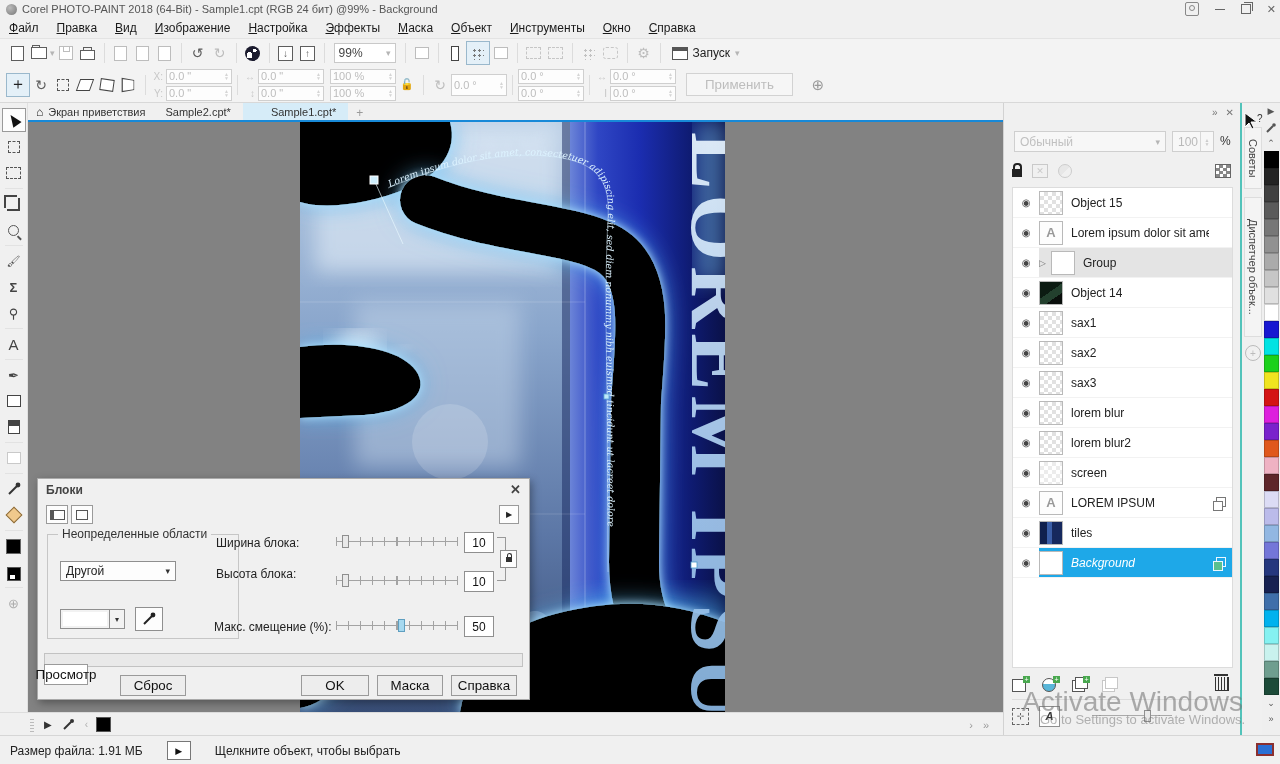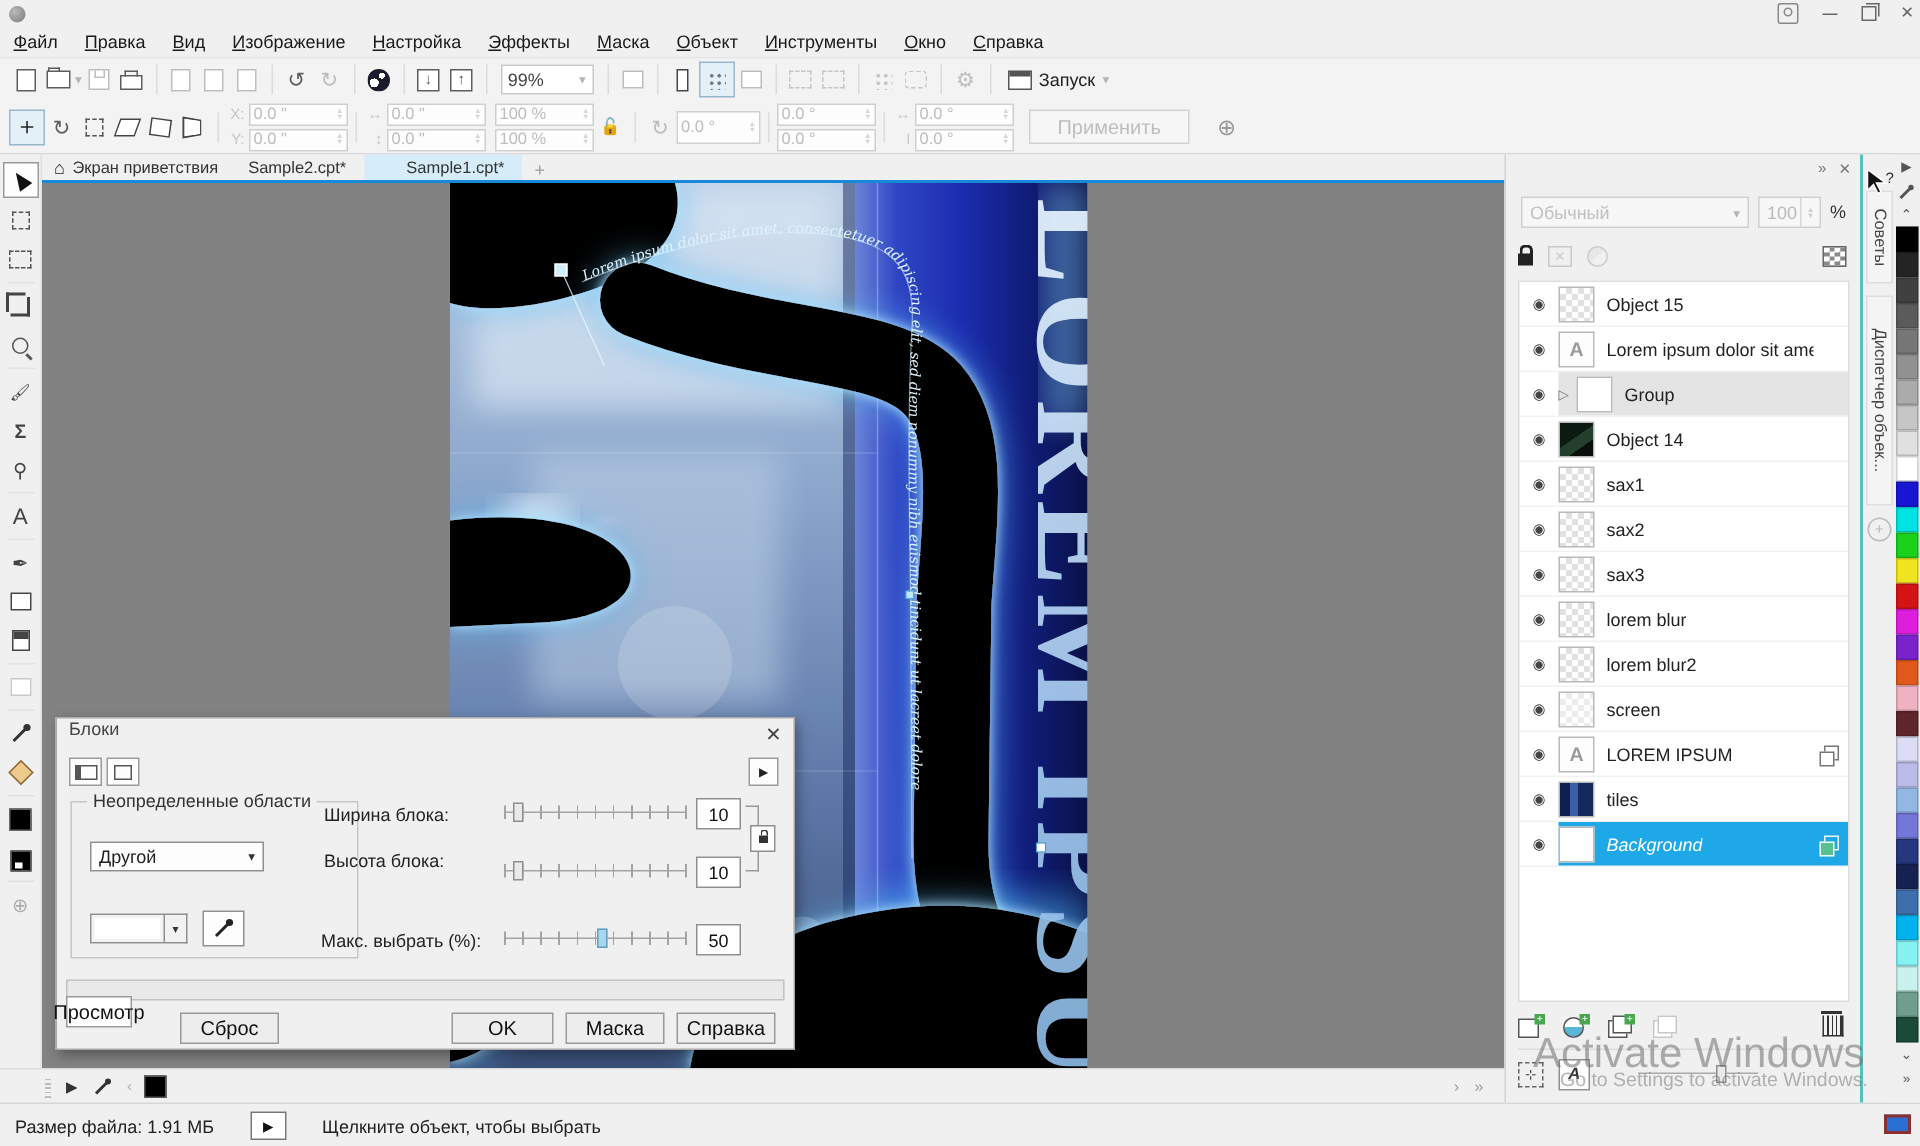--- a/index.html
+++ b/index.html
@@ -86,21 +86,21 @@
   .fb-ico{margin-left:10px;color:#333;font-size:10px;display:flex;align-items:center;}
   .fb-swatch{width:13px;height:13px;background:#000;border:1px solid #555;margin-left:8px;}
   .fb-right{position:absolute;right:14px;display:flex;gap:10px;color:#9a9a9a;font-size:11px;}
   .statusbar{position:absolute;left:0;top:735px;width:1280px;height:29px;background:#f0f0f0;border-top:1px solid #d6d6d6;display:flex;align-items:center;}
   .sb-text{margin-left:10px;color:#222;}
   .sb-btn{margin-left:24px;width:22px;height:17px;border:1px solid #777;background:#fff;display:flex;align-items:center;justify-content:center;font-size:9px;color:#111;}
   .sb-hint{margin-left:24px;color:#222;}
   .monitor{position:absolute;right:6px;top:7px;width:18px;height:13px;border:2px solid #8b2f2f;background:#2a6fd4;box-sizing:border-box;}
   
   .dialog{position:absolute;left:37px;top:478px;width:493px;height:222px;background:#f0f0f0;border:1px solid #a9a9a9;box-shadow:2px 3px 8px rgba(0,0,0,.35);z-index:40;box-sizing:border-box;}
-  .dlg-title{height:22px;display:flex;padding:0 8px;color:#444;}
+  .dlg-title{height:22px;display:flex;align-items:center;padding:0 8px;color:#444;font-weight:bold;}
   .dlg-close{position:absolute;right:8px;top:3px;font-size:13px;color:#444;}
   .dlg-tools{position:absolute;left:8px;top:26px;display:flex;gap:3px;}
   .dlg-tbtn{width:20px;height:17px;border:1px solid #9a9a9a;background:#fdfdfd;display:flex;align-items:center;justify-content:center;}
   .dlg-tbtn .p2{width:10px;height:8px;border:1px solid #555;border-left-width:4px;}
   .dlg-tbtn .p1{width:10px;height:8px;border:1px solid #555;}
   .dlg-flyout{position:absolute;right:10px;top:26px;width:18px;height:17px;border:1px solid #9a9a9a;background:#fdfdfd;display:flex;align-items:center;justify-content:center;font-size:8px;color:#222;}
   .groupbox{position:absolute;left:9px;top:55px;width:190px;height:103px;border:1px solid #c6c6c6;}
   .gb-legend{position:absolute;left:10px;top:-8px;background:#f0f0f0;padding:0 4px;color:#333;}
   .dd{position:absolute;display:flex;align-items:center;justify-content:space-between;border:1px solid #8f8f8f;background:#fdfdfd;height:20px;box-sizing:border-box;padding:0 5px;color:#222;}
   .colorcombo{position:absolute;left:12px;top:72px;display:flex;align-items:center;}
@@ -181,20 +181,21 @@
   .wm2{position:absolute;left:1040px;top:712px;font-size:13px;color:rgba(110,110,110,.50);z-index:50;pointer-events:none;}
   .cursor{position:absolute;left:1243px;top:112px;z-index:60;pointer-events:none;}
 </style>
 </head>
 <body>
 
 <div class="app">
 
   <div class="titlebar">
     <div class="app-logo"></div>
+    <span class="title-text">Corel PHOTO-PAINT 2018 (64-Bit) - Sample1.cpt (RGB 24 бит) @99% - Background</span>
     <div class="win-btns">
       <span class="wb-acct"></span>
       <span class="wb-min"></span>
       <span class="wb-rest"></span>
       <span class="wb">✕</span>
     </div>
   </div>
 
   <div class="menubar">
       <span class="menu-item">Файл</span>
@@ -611,21 +612,21 @@
         <span class="track"></span>
         <span class="thumb" style="left:6px"></span>
     </div>
     <span class="valbox" style="left:426px;top:92px">10</span>
 
     <div style="position:absolute;left:459px;top:58px;width:8px;height:42px;border:1px solid #999;border-left:none"></div>
     <span style="position:absolute;left:462px;top:71px;width:15px;height:16px;border:1px solid #8f8f8f;background:#fdfdfd;display:flex;align-items:center;justify-content:center">
         <span class="minilock"></span>
       </span>
 
-    <span class="srow-label" style="left:176px;top:141px">Макс. выбрать (%):</span>
+    <span class="srow-label" style="left:176px;top:141px">Макс. смещение (%):</span>
     <div class="dslider" style="left:298px;top:140px">
       <span class="ticks"></span>
         <span class="track"></span>
         <span class="thumb blue" style="left:62px"></span>
     </div>
     <span class="valbox" style="left:426px;top:137px">50</span>
 
     <div class="progress"></div>
 
     <button class="dbtn white" style="left:6px;top:185px;width:44px">Просмотр</button>

